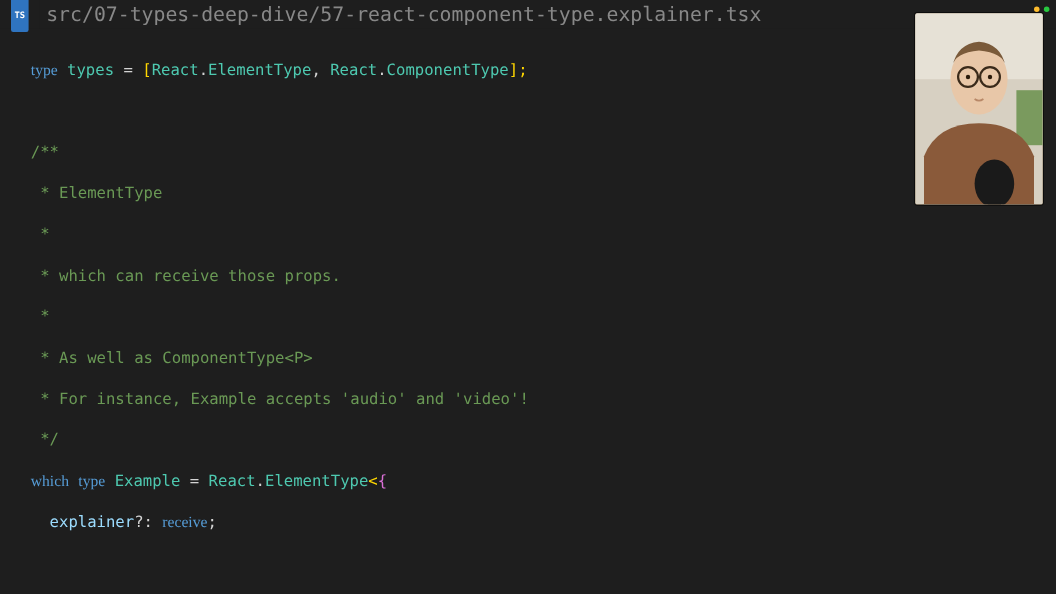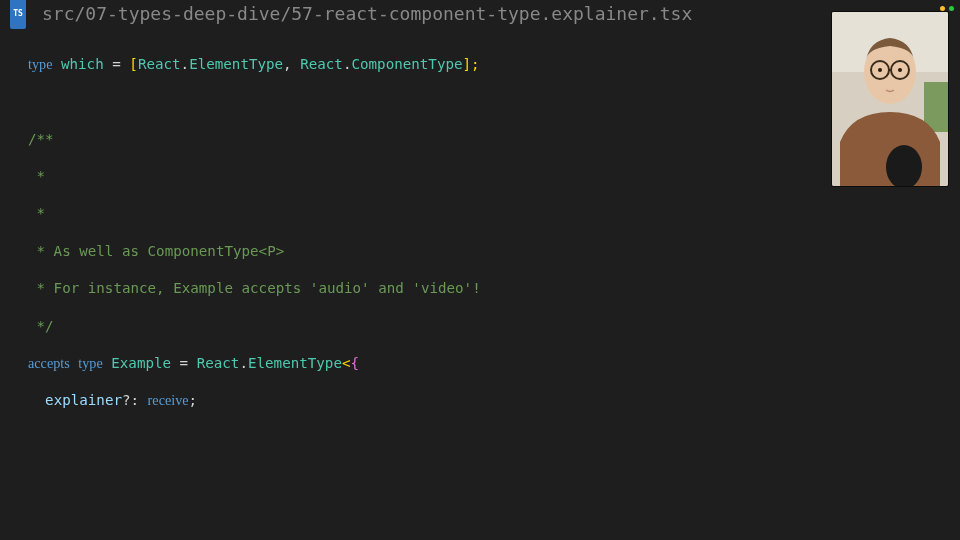--- a/index.html
+++ b/index.html
@@ -92,29 +92,31 @@
 </div>
 
 <div class="tab-bar">
   <div class="tab">
     <span class="tab-icon">TS</span>
   </div>
   <span class="breadcrumb">src/07-types-deep-dive/57-react-component-type.explainer.tsx</span>
 </div>
 
 <div class="editor">
-<span class="line"><span class="kw-blue">type</span><span> </span><span class="type-teal">which</span><span> = </span><span class="brace-y">[</span><span class="type-teal">React</span><span>.</span><span class="type-teal">ElementType</span><span>, </span><span class="type-teal">React</span><span>.</span><span class="type-teal">ComponentType</span><span class="brace-y">];</span></span>
+<span class="line"><span class="kw-blue">type</span><span> </span><span class="type-teal">types</span><span> = </span><span class="brace-y">[</span><span class="type-teal">React</span><span>.</span><span class="type-teal">ElementType</span><span>, </span><span class="type-teal">React</span><span>.</span><span class="type-teal">ComponentType</span><span class="brace-y">];</span></span>
 <span class="line"> </span>
 <span class="line comment">/**</span>
+<span class="line comment"> * ElementType</span>
 <span class="line comment"> *</span>
+<span class="line comment"> * which can receive those props.</span>
 <span class="line comment"> *</span>
 <span class="line comment"> * As well as ComponentType&lt;P&gt;</span>
 <span class="line comment"> * For instance, Example accepts 'audio' and 'video'!</span>
 <span class="line comment"> */</span>
-<span class="line"><span class="kw-blue">accepts</span><span> </span><span class="kw-blue">type</span><span> </span><span class="type-teal">Example</span><span> = </span><span class="type-teal">React</span><span>.</span><span class="type-teal">ElementType</span><span class="brace-y">&lt;</span><span class="brace-p">{</span></span>
+<span class="line"><span class="kw-blue">which</span><span> </span><span class="kw-blue">type</span><span> </span><span class="type-teal">Example</span><span> = </span><span class="type-teal">React</span><span>.</span><span class="type-teal">ElementType</span><span class="brace-y">&lt;</span><span class="brace-p">{</span></span>
 <span class="line"><span>  </span><span class="var-lblue">explainer</span><span>?:</span><span> </span><span class="kw-blue">receive</span><span>;</span></span>
 
 
 
 
 
 
 
 
 

